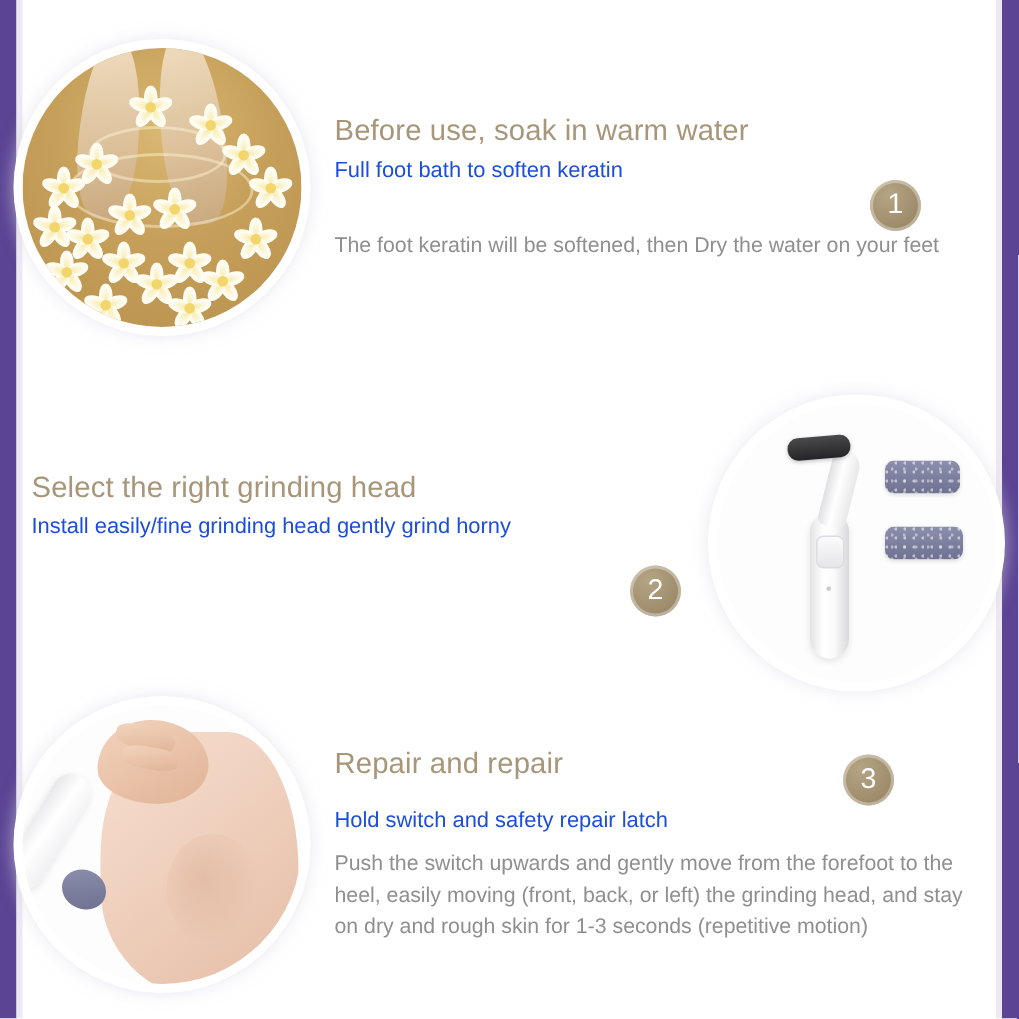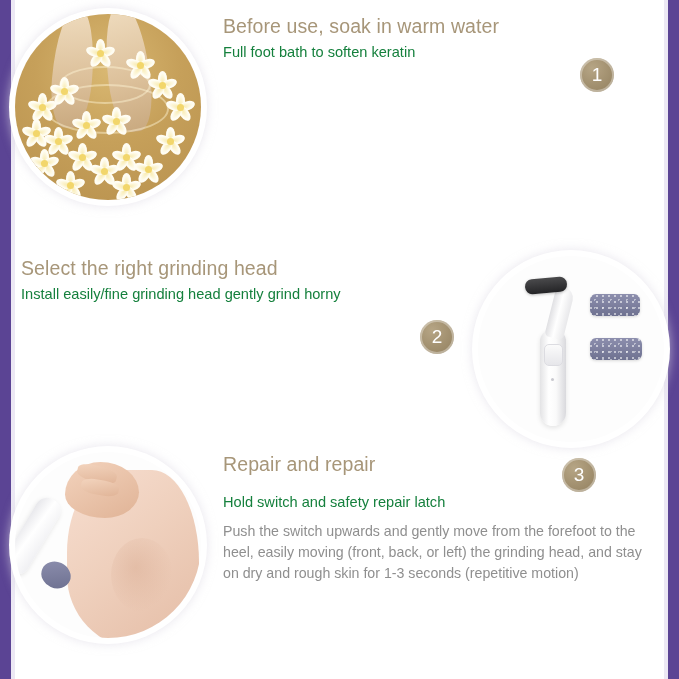--- a/index.html
+++ b/index.html
@@ -30,21 +30,21 @@
   .band-inner.right{right:11px;}
 
   .content{
     position:absolute;
     left:15px;right:15px;top:0;bottom:0;
   }
 
   .row{
     position:absolute;
     display:flex;
-    align-items:flex-start;
+    align-items:center;
     width:100%;
   }
   .row.r1{top:14px;height:222px;}
   .row.r2{top:256px;height:212px;}
   .row.r3{top:452px;height:222px;}
   .row.reverse{flex-direction:row-reverse;}
 
   
   .photo-wrap{
     position:relative;
@@ -177,21 +177,21 @@
   .heading{
     color:#a79679;
     font-size:19.5px;
     font-weight:400;
     letter-spacing:.1px;
     line-height:1.25;
     margin:0 0 4px 0;
     white-space:nowrap;
   }
   .subtitle{
-    color:#15803d;
+    color:#1d4ed8;
     font-size:14.6px;
     font-weight:400;
     line-height:1.38;
     margin:0 0 9px 0;
   }
   .body{
     color:#8f8f8f;
     font-size:14.2px;
     font-weight:400;
     line-height:1.46;
@@ -364,20 +364,21 @@
             </div>
         </div>
       </div>
 
       <div class="textcol pad-left">
         <h2 class="heading">Before use, soak in warm water</h2>
         <div class="sub-wrap">
           <p class="subtitle">Full foot bath to soften keratin</p>
           <div class="badge b1">1</div>
         </div>
+        <p class="body">The foot keratin will be softened, then Dry the water on your feet</p>
       </div>
     </div>
 
     <div class="row r2 reverse">
 
       <div class="photo-wrap">
         <div class="photo p2">
           <div class="prod"></div>
           <div class="dev-body"></div>
           <div class="dev-neck"></div>

